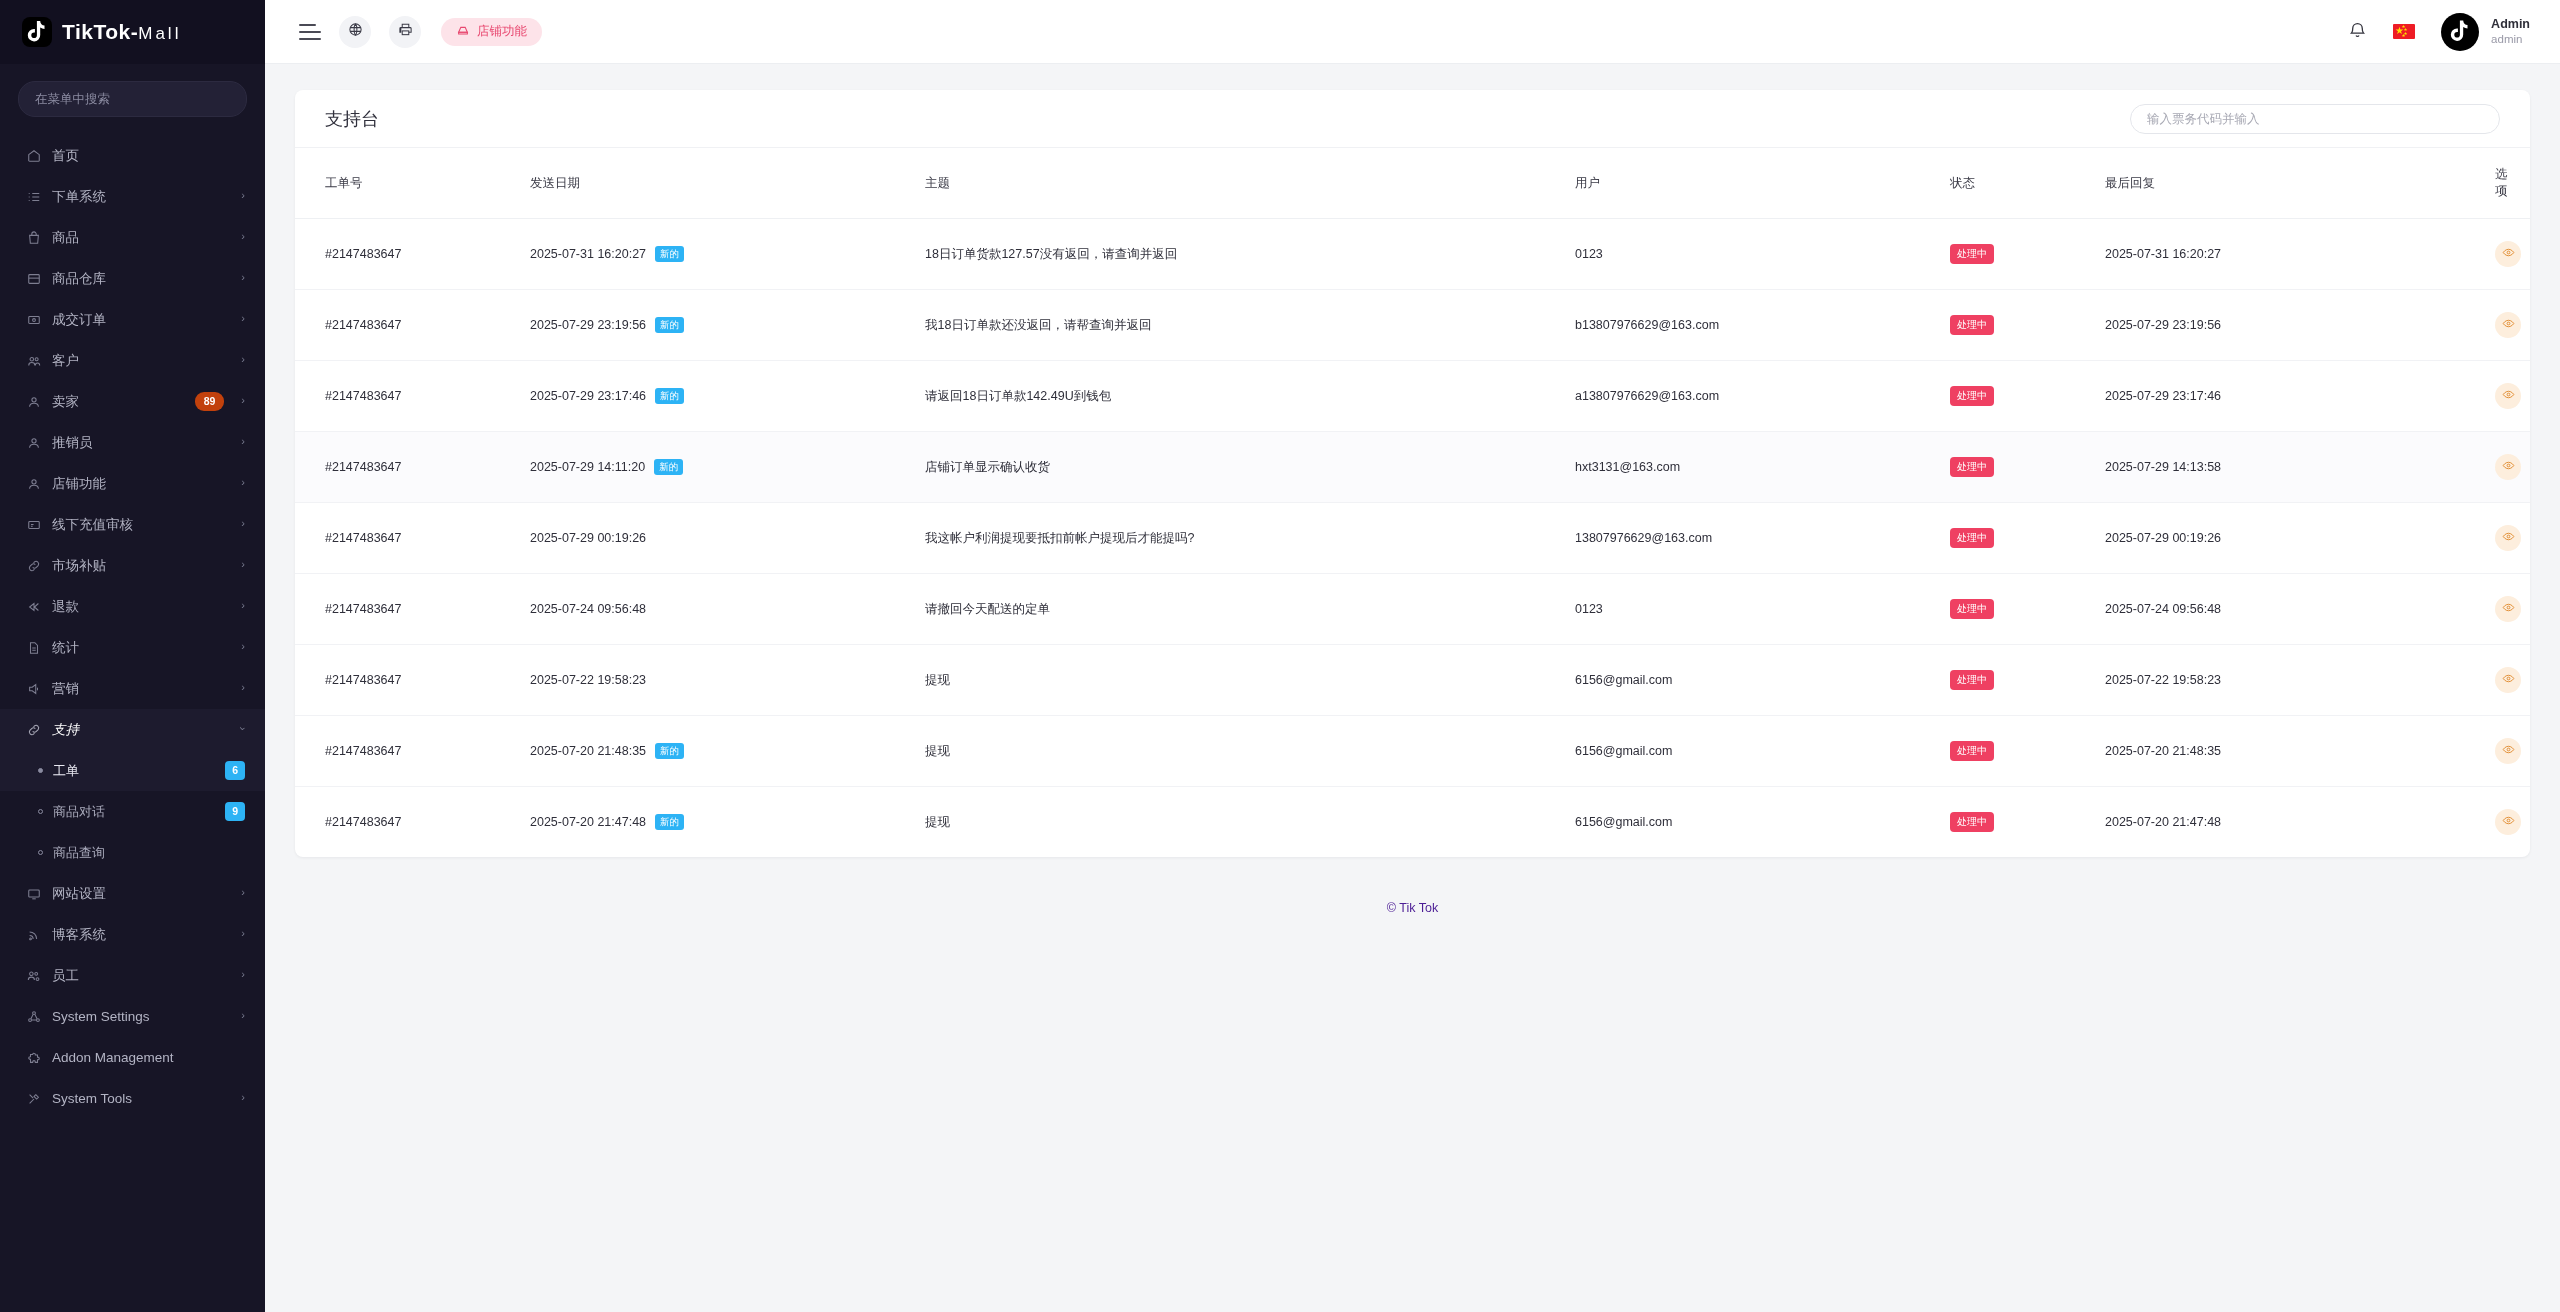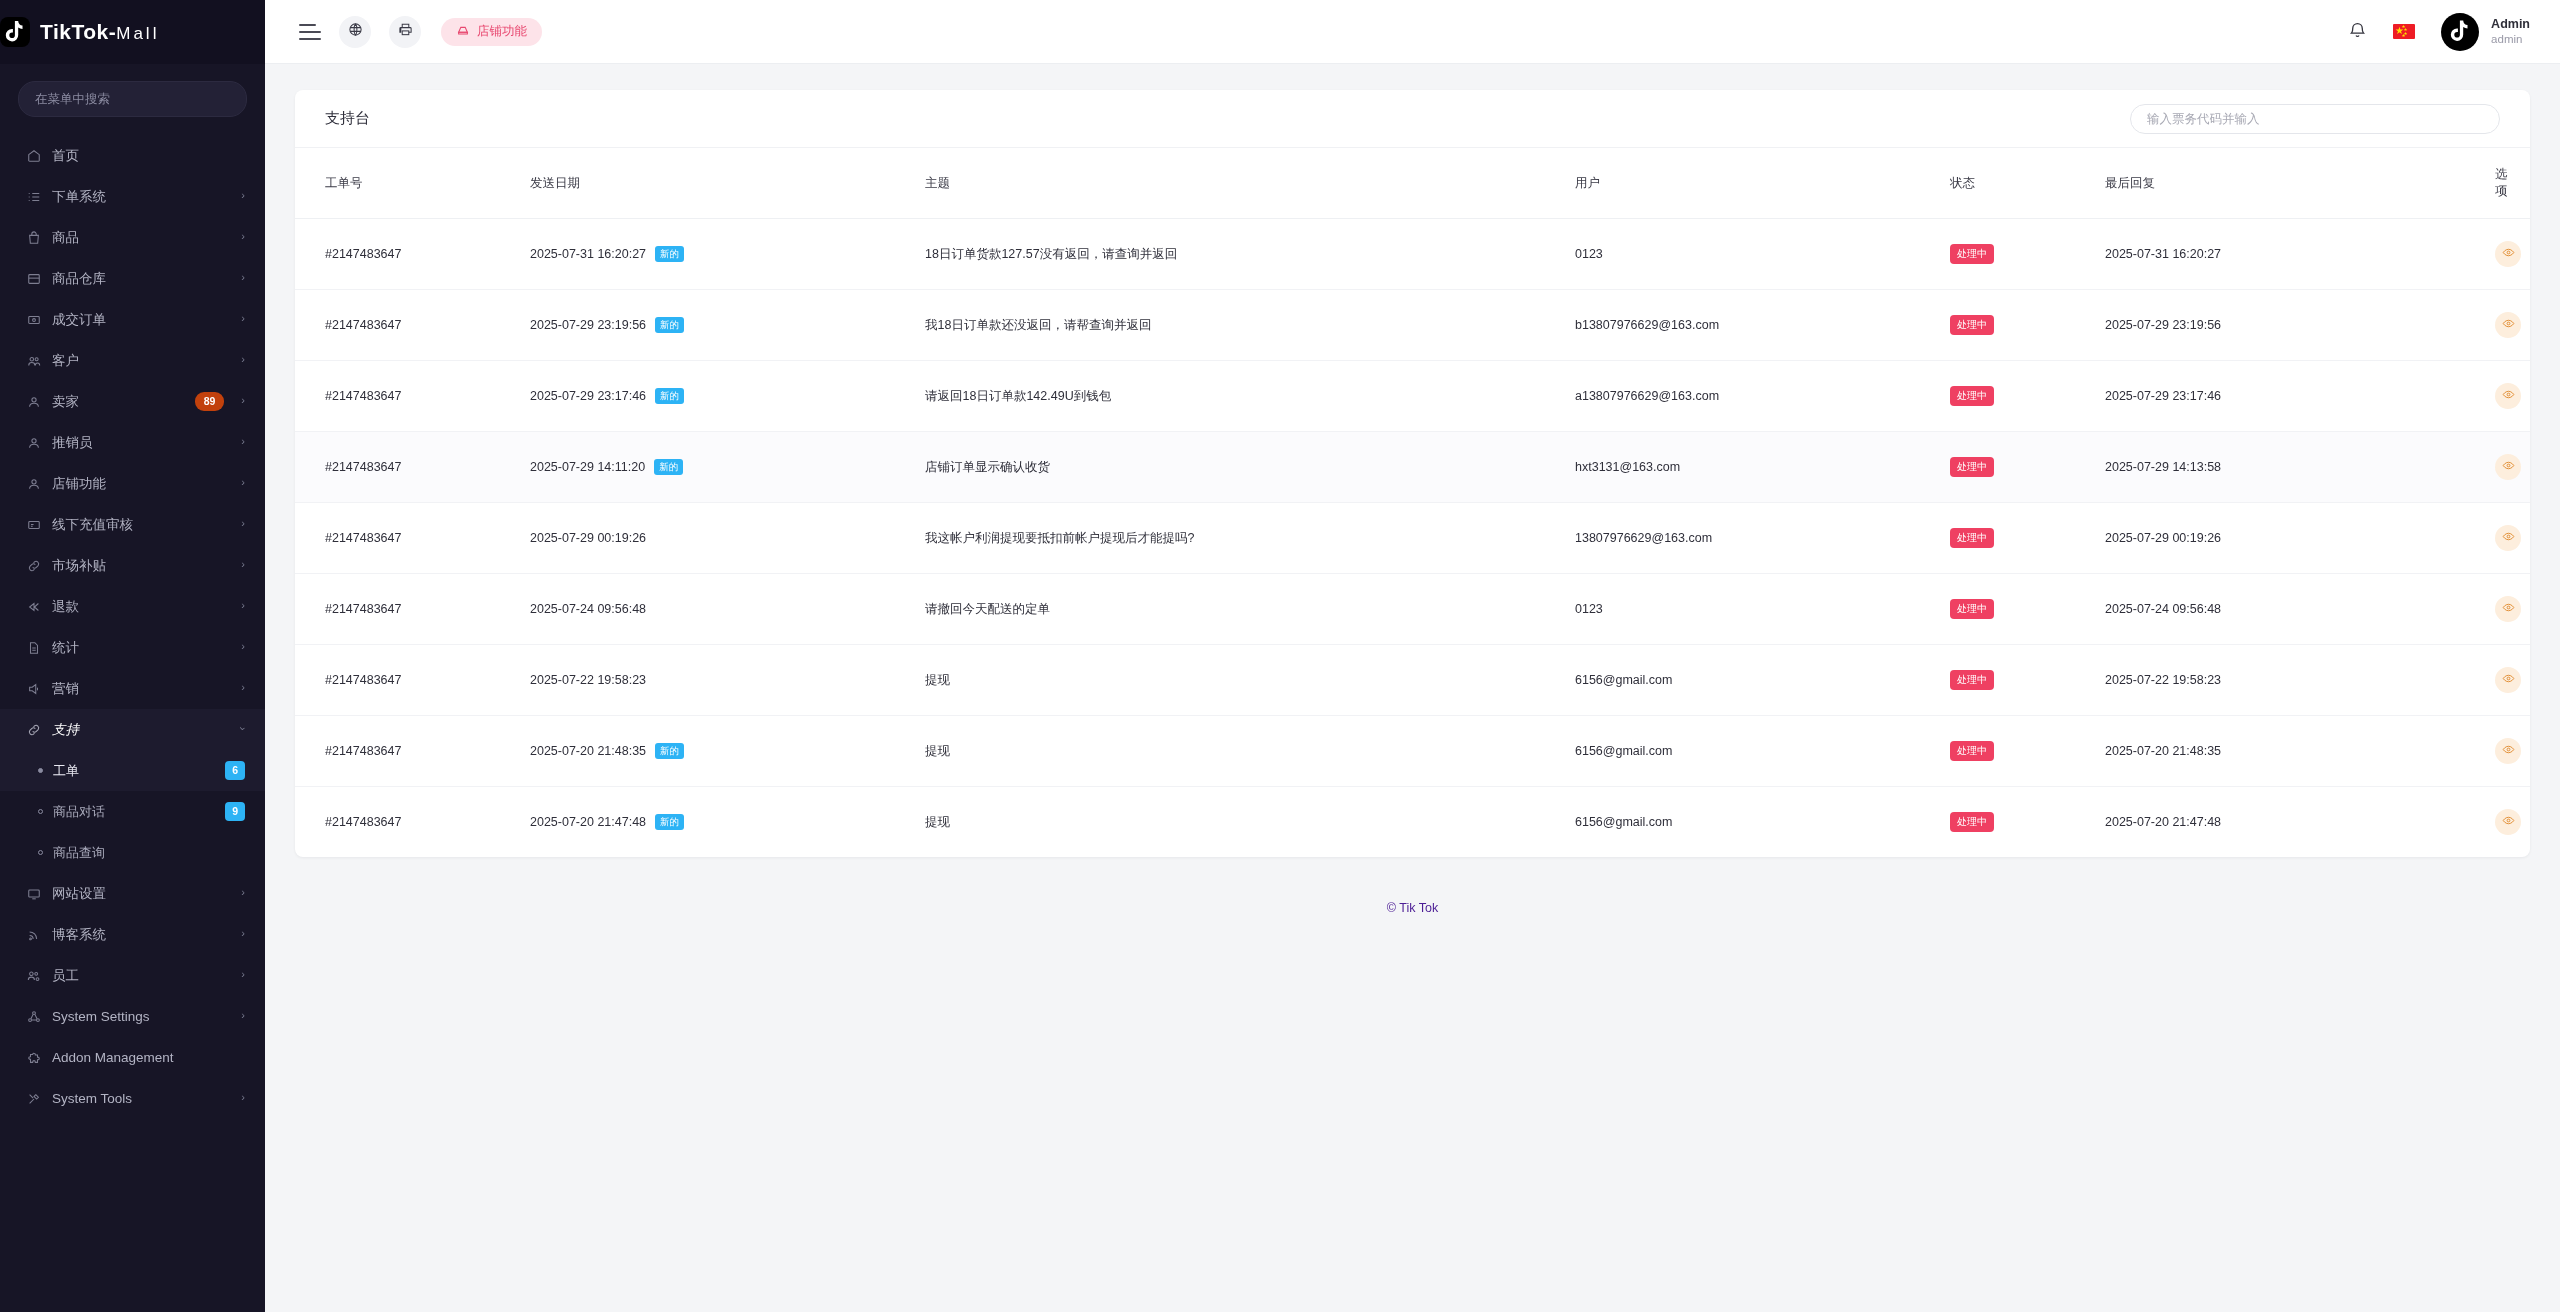--- a/index.html
+++ b/index.html
@@ -15,20 +15,21 @@
   .sidebar {
     width: 265px; flex: 0 0 265px; height: 1312px;
     background: #171526;
     color: #b9bac6;
     display: flex; flex-direction: column;
     overflow: hidden;
   }
   .brand {
     height: 64px; flex: 0 0 64px;
     display: flex; align-items: center; gap: 10px;
+    padding-left: 22px;
     background: #121020;
   }
   .brand-logo {
     width: 30px; height: 30px; border-radius: 8px;
     background: #000; position: relative; flex: 0 0 30px;
   }
   .brand-logo svg { position: absolute; top: 4px; left: 5px; }
   .brand-text {
     font-size: 21px; font-weight: 700; color: #fff; letter-spacing: .5px;
     white-space: nowrap;
@@ -126,21 +127,21 @@
   .content { flex: 1; padding: 26px 30px 0 30px; overflow: hidden; }
   .card {
     background: #fff; border-radius: 8px;
     box-shadow: 0 1px 3px rgba(20,20,40,.06);
     overflow: hidden;
   }
   .card-head {
     height: 58px; display: flex; align-items: center;
     padding: 0 30px; border-bottom: 1px solid #f0f1f4;
   }
-  .card-title { font-size: 15px; color: #30303c; text-align: right; }
+  .card-title { font-size: 18px; color: #30303c; text-align: right; }
   .ticket-search {
     margin-left: auto; width: 370px; height: 30px;
     border: 1px solid #e4e6eb; border-radius: 16px;
     padding: 0 16px; font-size: 12.5px; color: #55555f;
     outline: none; font-family: inherit; background: #fff;
   }
   .ticket-search::placeholder { color: #a8a9b4; }
 
   table { width: 100%; border-collapse: collapse; table-layout: fixed; }
   thead th {

